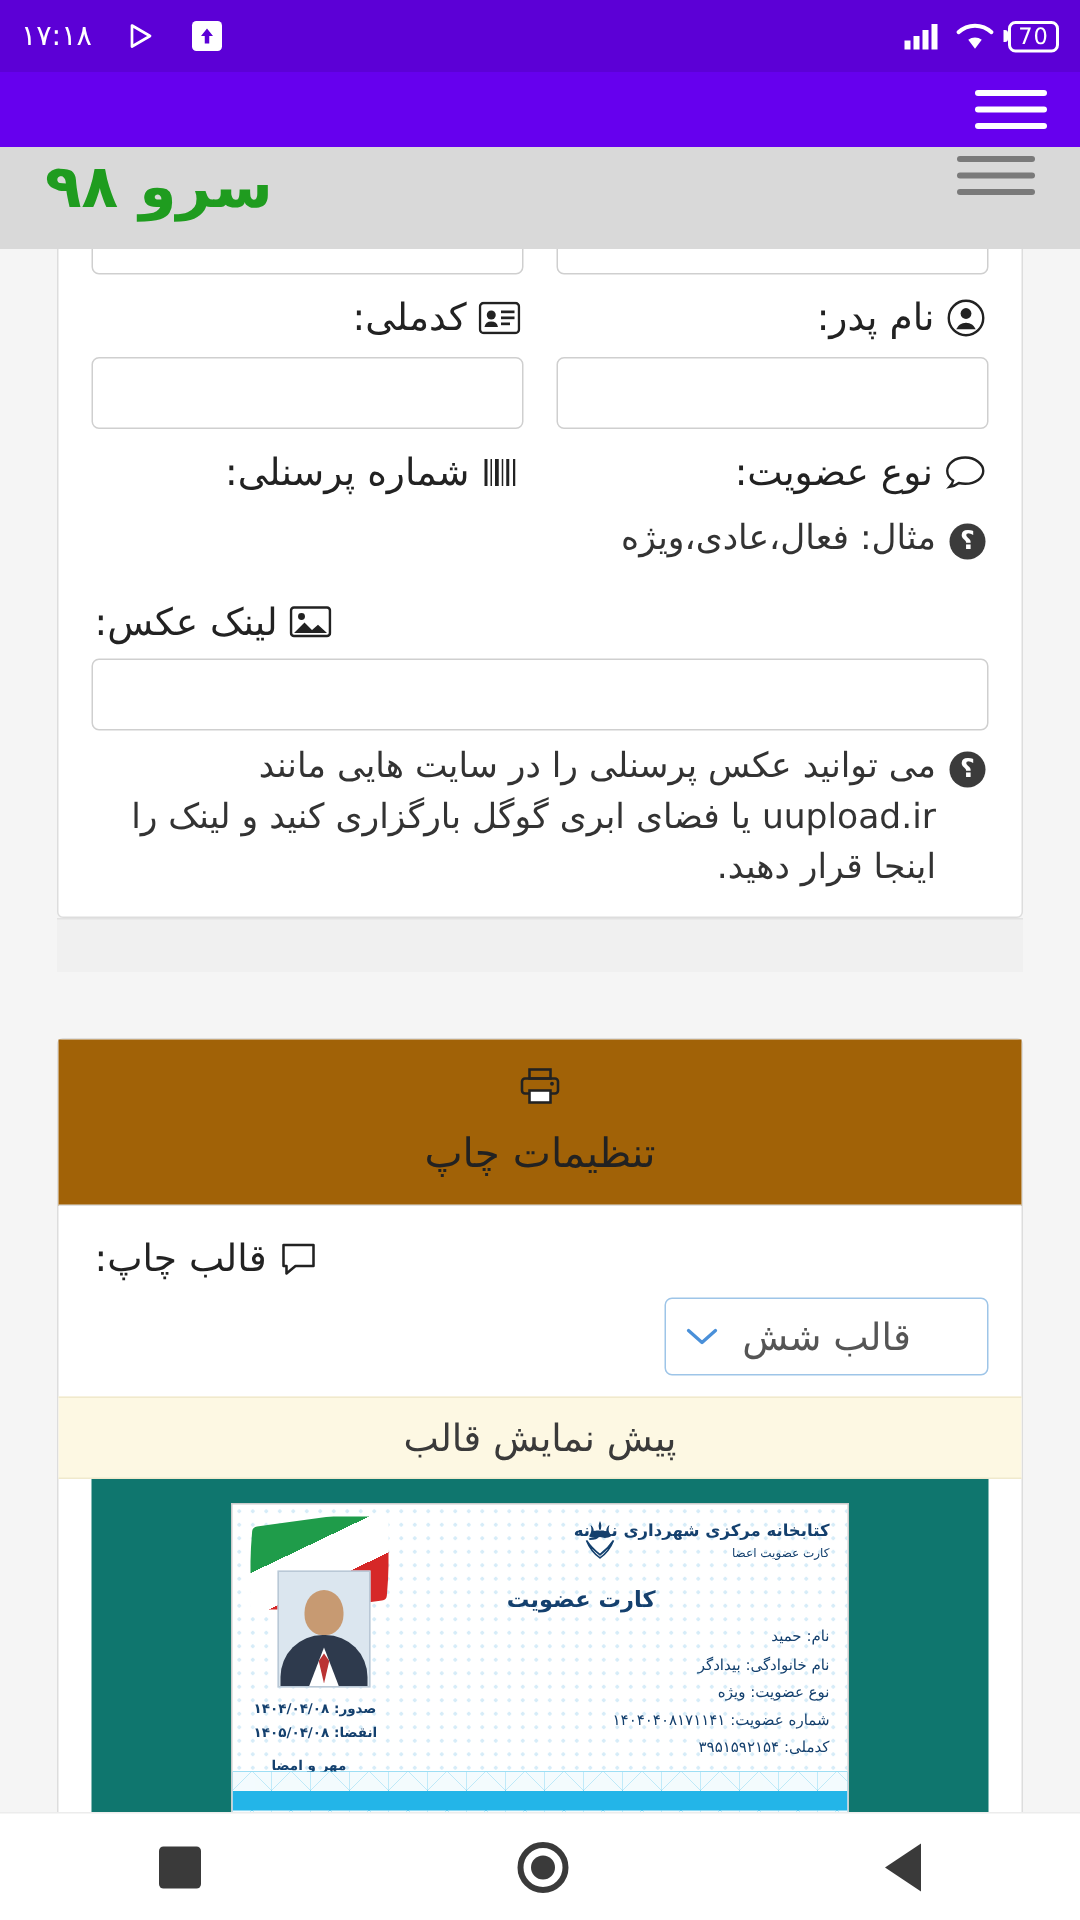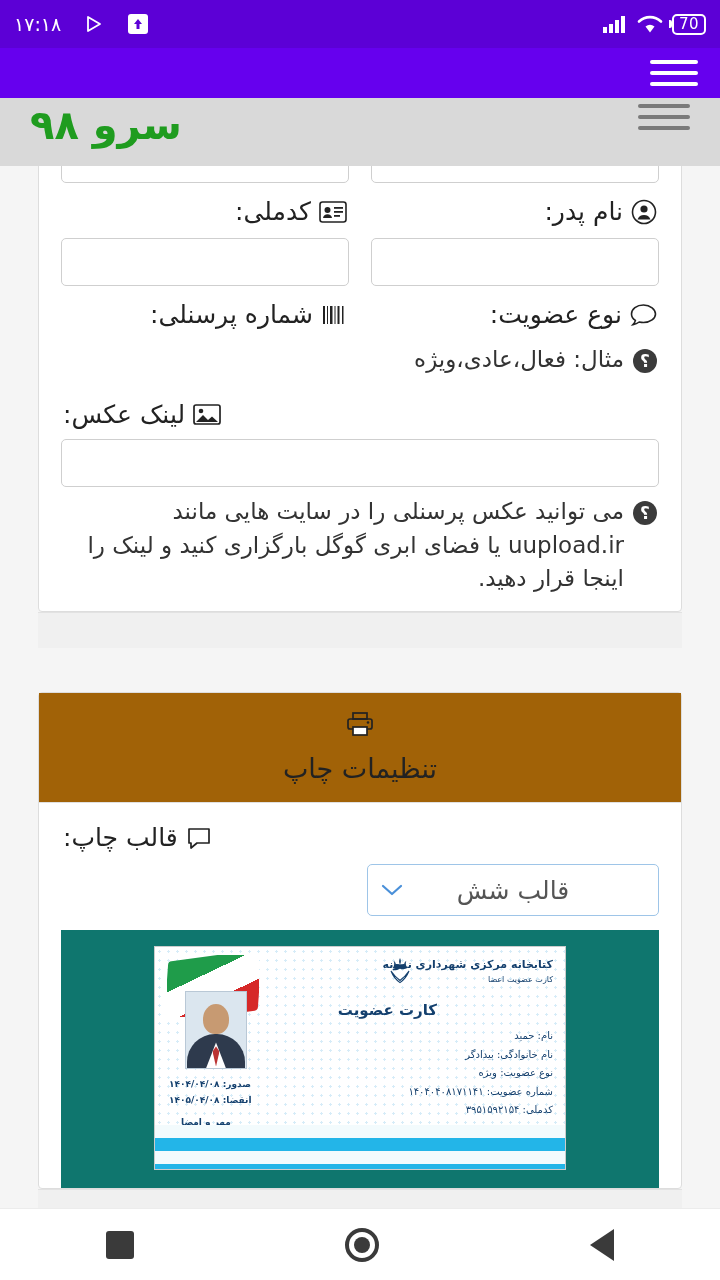--- a/index.html
+++ b/index.html
@@ -139,21 +139,21 @@
   .printcard-head {
     background: #a16207;
     border-bottom: 1px solid #e0e0e0;
     padding: 18px 22px;
     display: flex; align-items: center; justify-content: flex-start; gap: 10px;
     font-size: 27px; color: #222; flex-direction: column;
   }
   .printcard-body { padding: 14px 22px 0 22px; }
   .select-wrap {
     position: relative;
-    width: 292px;
+    width: 216px;
     margin: 6px 0 14px auto;
   }
   .select-box {
     width: 100%; height: 52px;
     border: 1px solid #9ec5e8;
     border-radius: 5px;
     background: #ffffff;
     display: flex; align-items: center;
     padding: 0 14px;
     font-size: 25px; color: #555555;
@@ -477,20 +477,21 @@
           <div class="select-box">
             <span>قالب شش</span>
           </div>
           <span class="select-chev">
             <svg width="22" height="14" viewBox="0 0 22 14">
                 <path d="M2 3l9 8 9-8" fill="none" stroke="#4a90d9" stroke-width="2.2" stroke-linecap="round" stroke-linejoin="round"></path>
               </svg>
           </span>
         </div>
 
+        <div class="preview-banner">پیش نمایش قالب</div>
 
         <div class="preview-area">
 
           <div class="idcard">
             <div class="dots"></div>
 
             <div class="id-emblem">
               <svg width="26" height="30" viewBox="0 0 26 30">
                 <path d="M13 3c1.2 2.2 1.2 4.6 0 6.6 1.6-.6 3.2-.3 4.3.9-.4-2 .4-3.8 2-4.8-1 2.6-.6 5.3 1 7.4-2 1.3-4.6 1.5-7.3.6-2.7.9-5.3.7-7.3-.6 1.6-2.1 2-4.8 1-7.4 1.6 1 2.4 2.8 2 4.8 1.1-1.2 2.7-1.5 4.3-.9-1.2-2-1.2-4.4 0-6.6z" fill="#14406e"></path>
                 <path d="M4 16c3 4.5 5.8 7 9 9.5 3.2-2.5 6-5 9-9.5-2.4 6-5.2 9-9 11.6C9.2 25 6.4 22 4 16z" fill="none" stroke="#14406e" stroke-width="1.1"></path>

